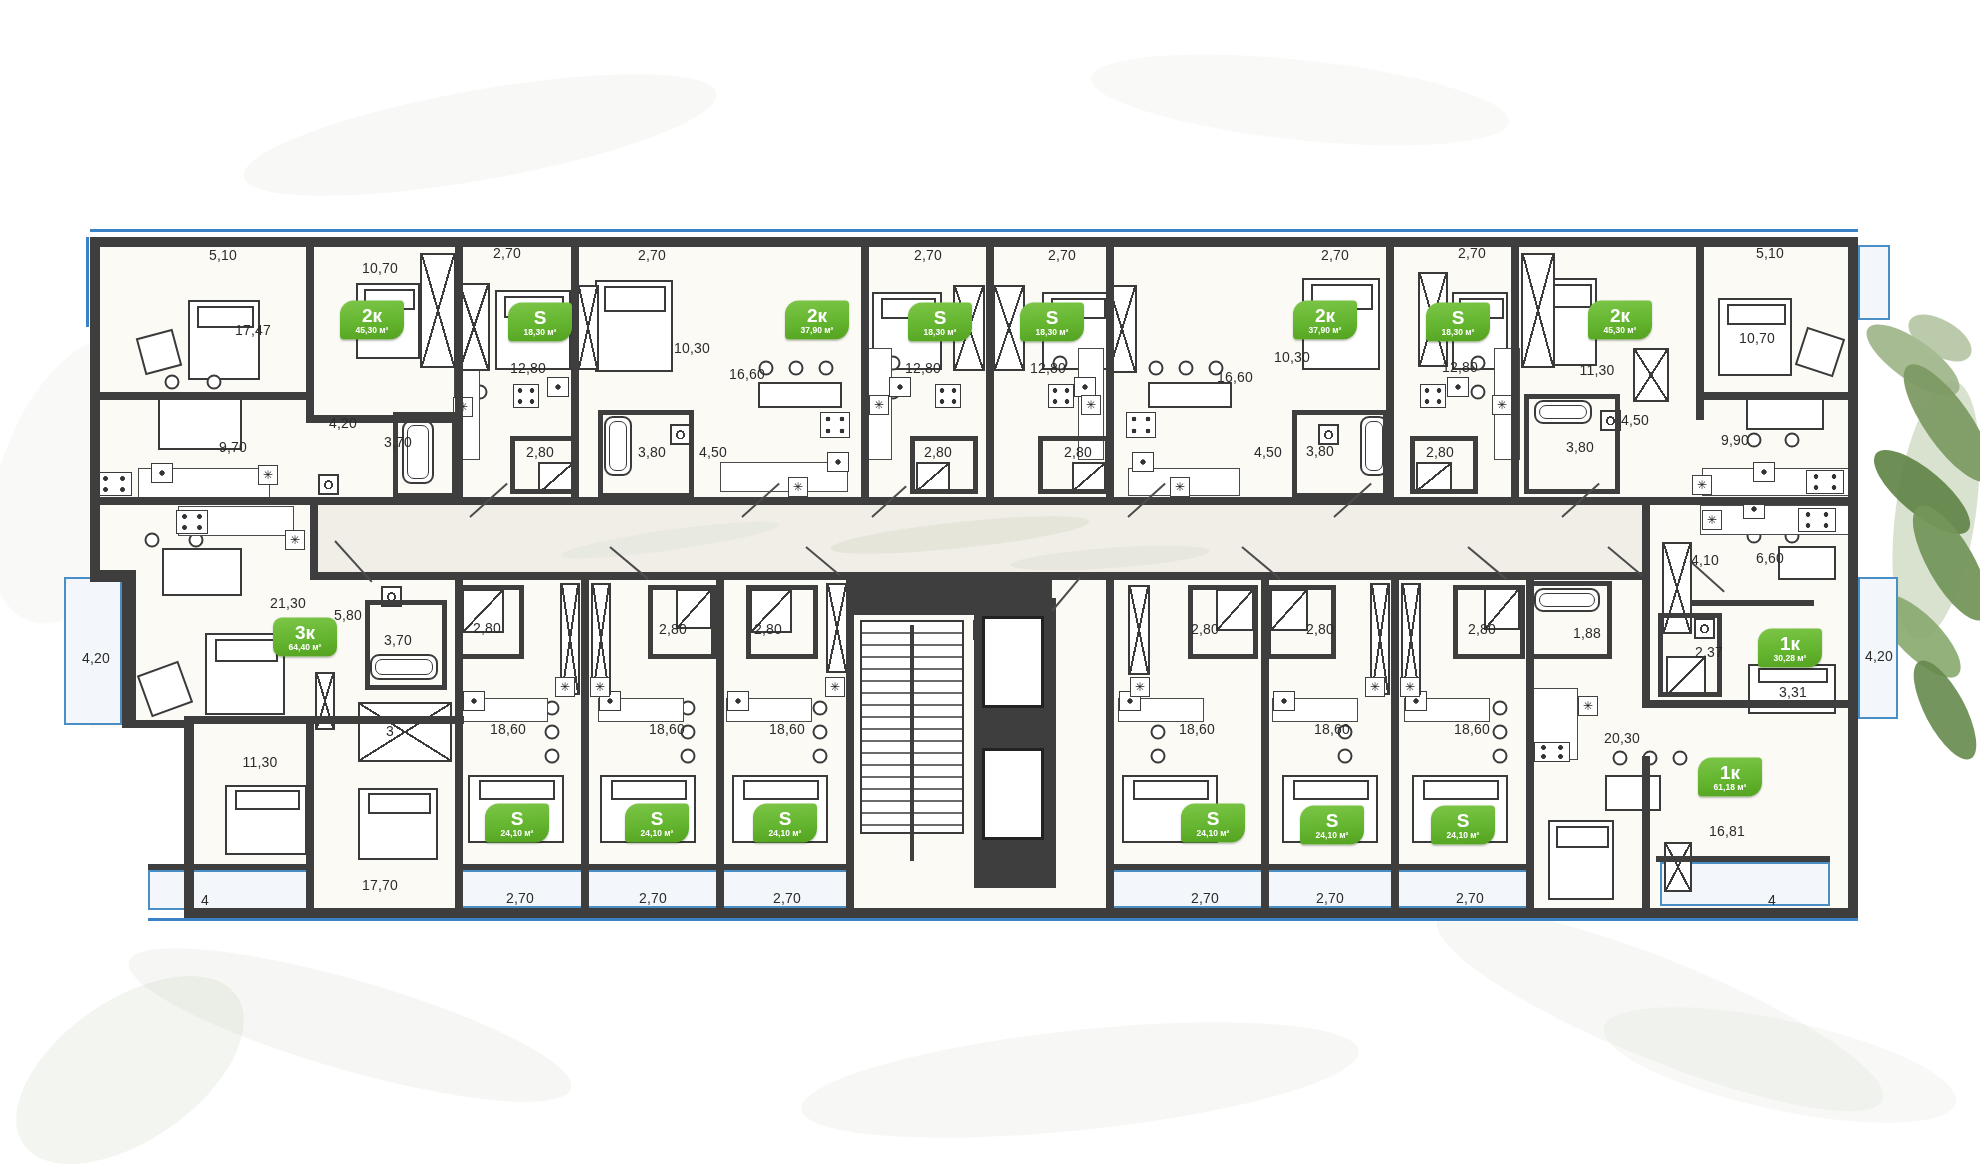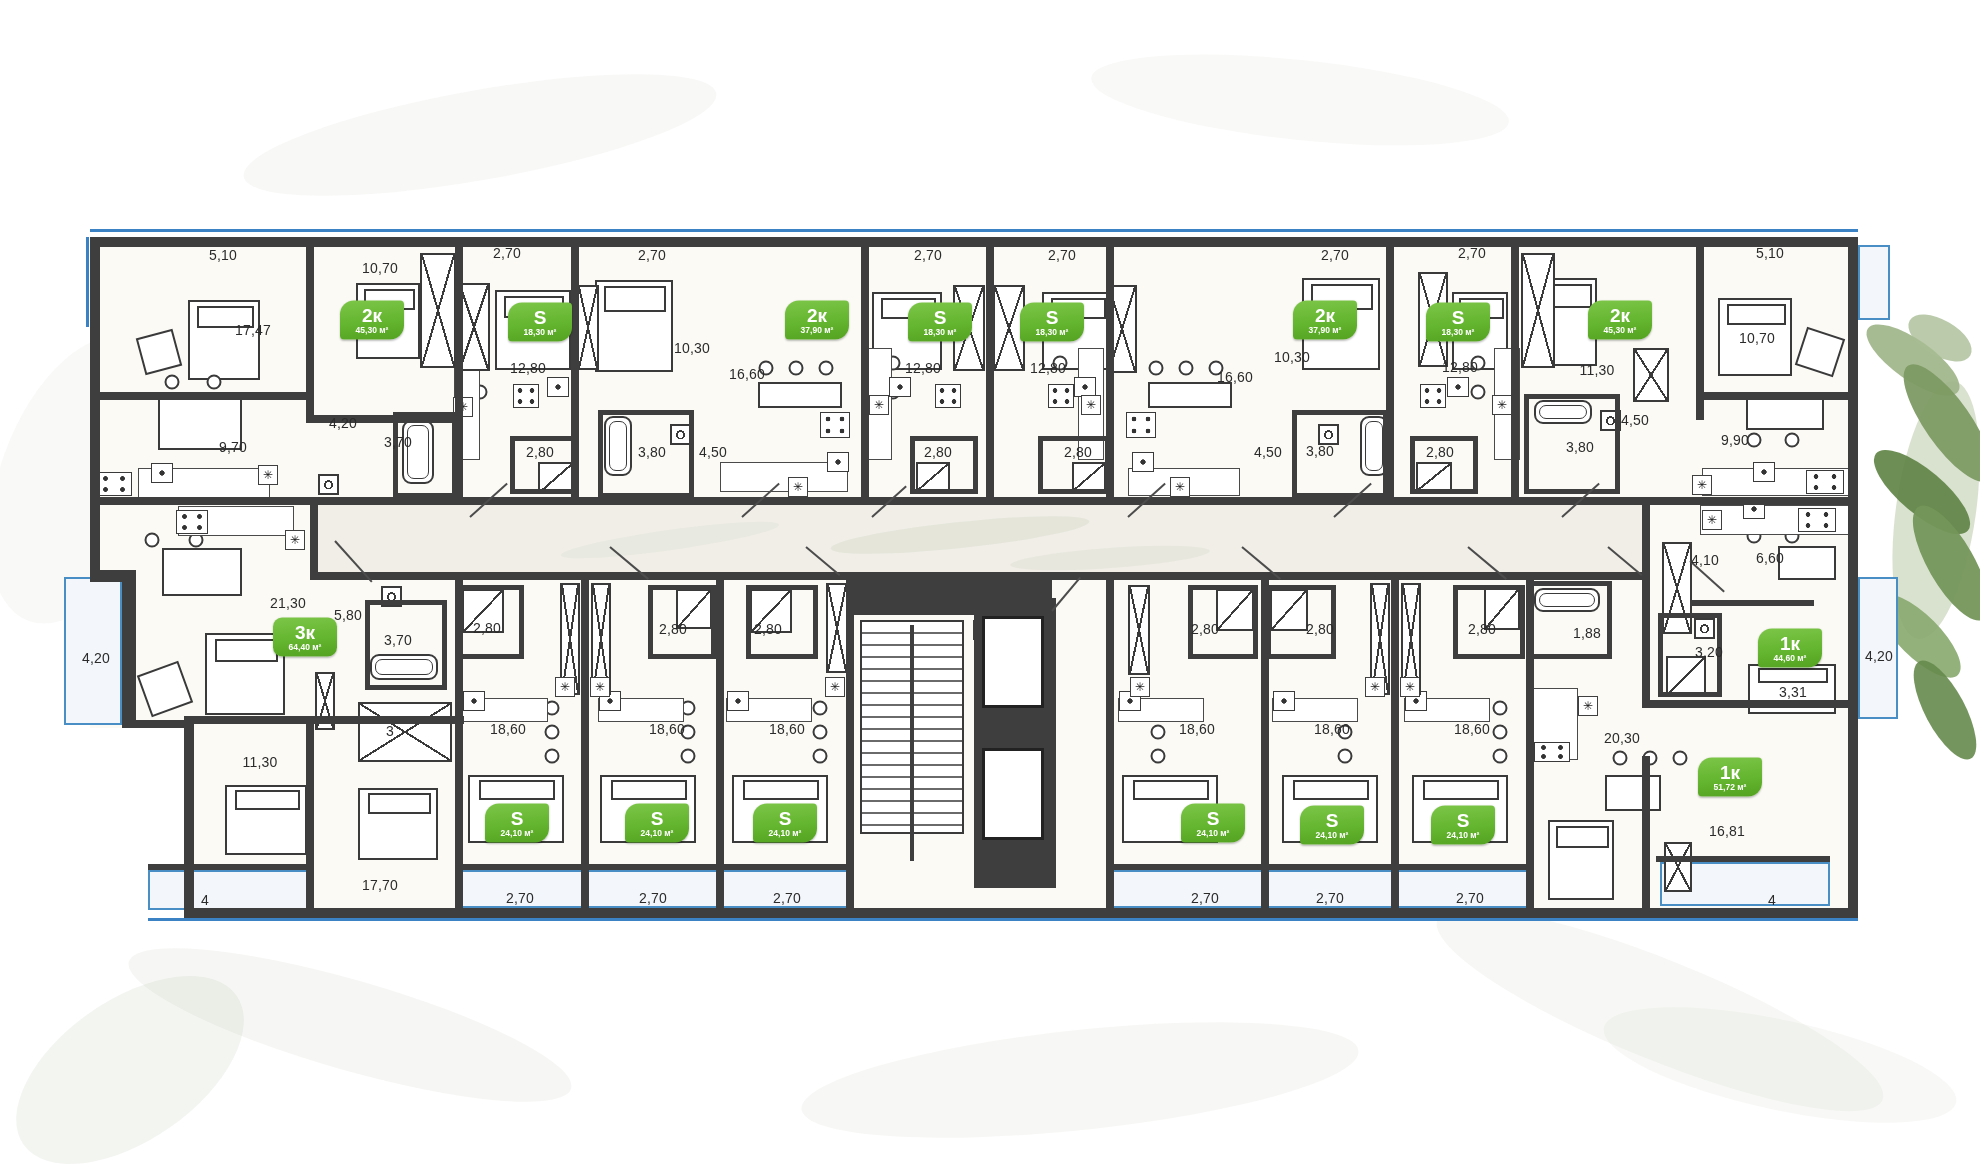--- a/index.html
+++ b/index.html
@@ -443,21 +443,21 @@
       <div class="dim" style="left: 1320px; top: 629px;">2,80</div>
       <div class="dim" style="left: 1482px; top: 629px;">2,80</div>
       <div class="dim" style="left: 1197px; top: 729px;">18,60</div>
       <div class="dim" style="left: 1332px; top: 729px;">18,60</div>
       <div class="dim" style="left: 1472px; top: 729px;">18,60</div>
       <div class="dim" style="left: 1205px; top: 898px;">2,70</div>
       <div class="dim" style="left: 1330px; top: 898px;">2,70</div>
       <div class="dim" style="left: 1470px; top: 898px;">2,70</div>
       <div class="dim" style="left: 1705px; top: 560px;">4,10</div>
       <div class="dim" style="left: 1770px; top: 558px;">6,60</div>
-      <div class="dim" style="left: 1709px; top: 652px;">3,20</div>
+      <div class="dim" style="left: 1709px; top: 652px;">2,37</div>
       <div class="dim" style="left: 1793px; top: 692px;">3,31</div>
       <div class="dim" style="left: 1879px; top: 656px;">4,20</div>
       <div class="dim" style="left: 1587px; top: 633px;">1,88</div>
       <div class="dim" style="left: 1622px; top: 738px;">20,30</div>
       <div class="dim" style="left: 1727px; top: 831px;">16,81</div>
       <div class="dim" style="left: 1772px; top: 900px;">4</div>
     </div>
   <div id="badges">
       <div class="badge" style="left: 372px; top: 320px;">
         <span class="bt">2к</span>
@@ -490,25 +490,25 @@
       <div class="badge" style="left: 1620px; top: 320px;">
         <span class="bt">2к</span>
         <span class="ba">45,30 м²</span>
       </div>
       <div class="badge" style="left: 305px; top: 637px; border-radius: 9px;">
         <span class="bt">3к</span>
         <span class="ba">64,40 м²</span>
       </div>
       <div class="badge" style="left: 1790px; top: 648px;">
         <span class="bt">1к</span>
-        <span class="ba">44,60 м²</span>
+        <span class="ba">30,28 м²</span>
       </div>
       <div class="badge" style="left: 1730px; top: 777px;">
         <span class="bt">1к</span>
-        <span class="ba">51,72 м²</span>
+        <span class="ba">61,18 м²</span>
       </div>
       <div class="badge" style="left: 517px; top: 823px;">
         <span class="bt">S</span>
         <span class="ba">24,10 м²</span>
       </div>
       <div class="badge" style="left: 657px; top: 823px;">
         <span class="bt">S</span>
         <span class="ba">24,10 м²</span>
       </div>
       <div class="badge" style="left: 785px; top: 823px;">

